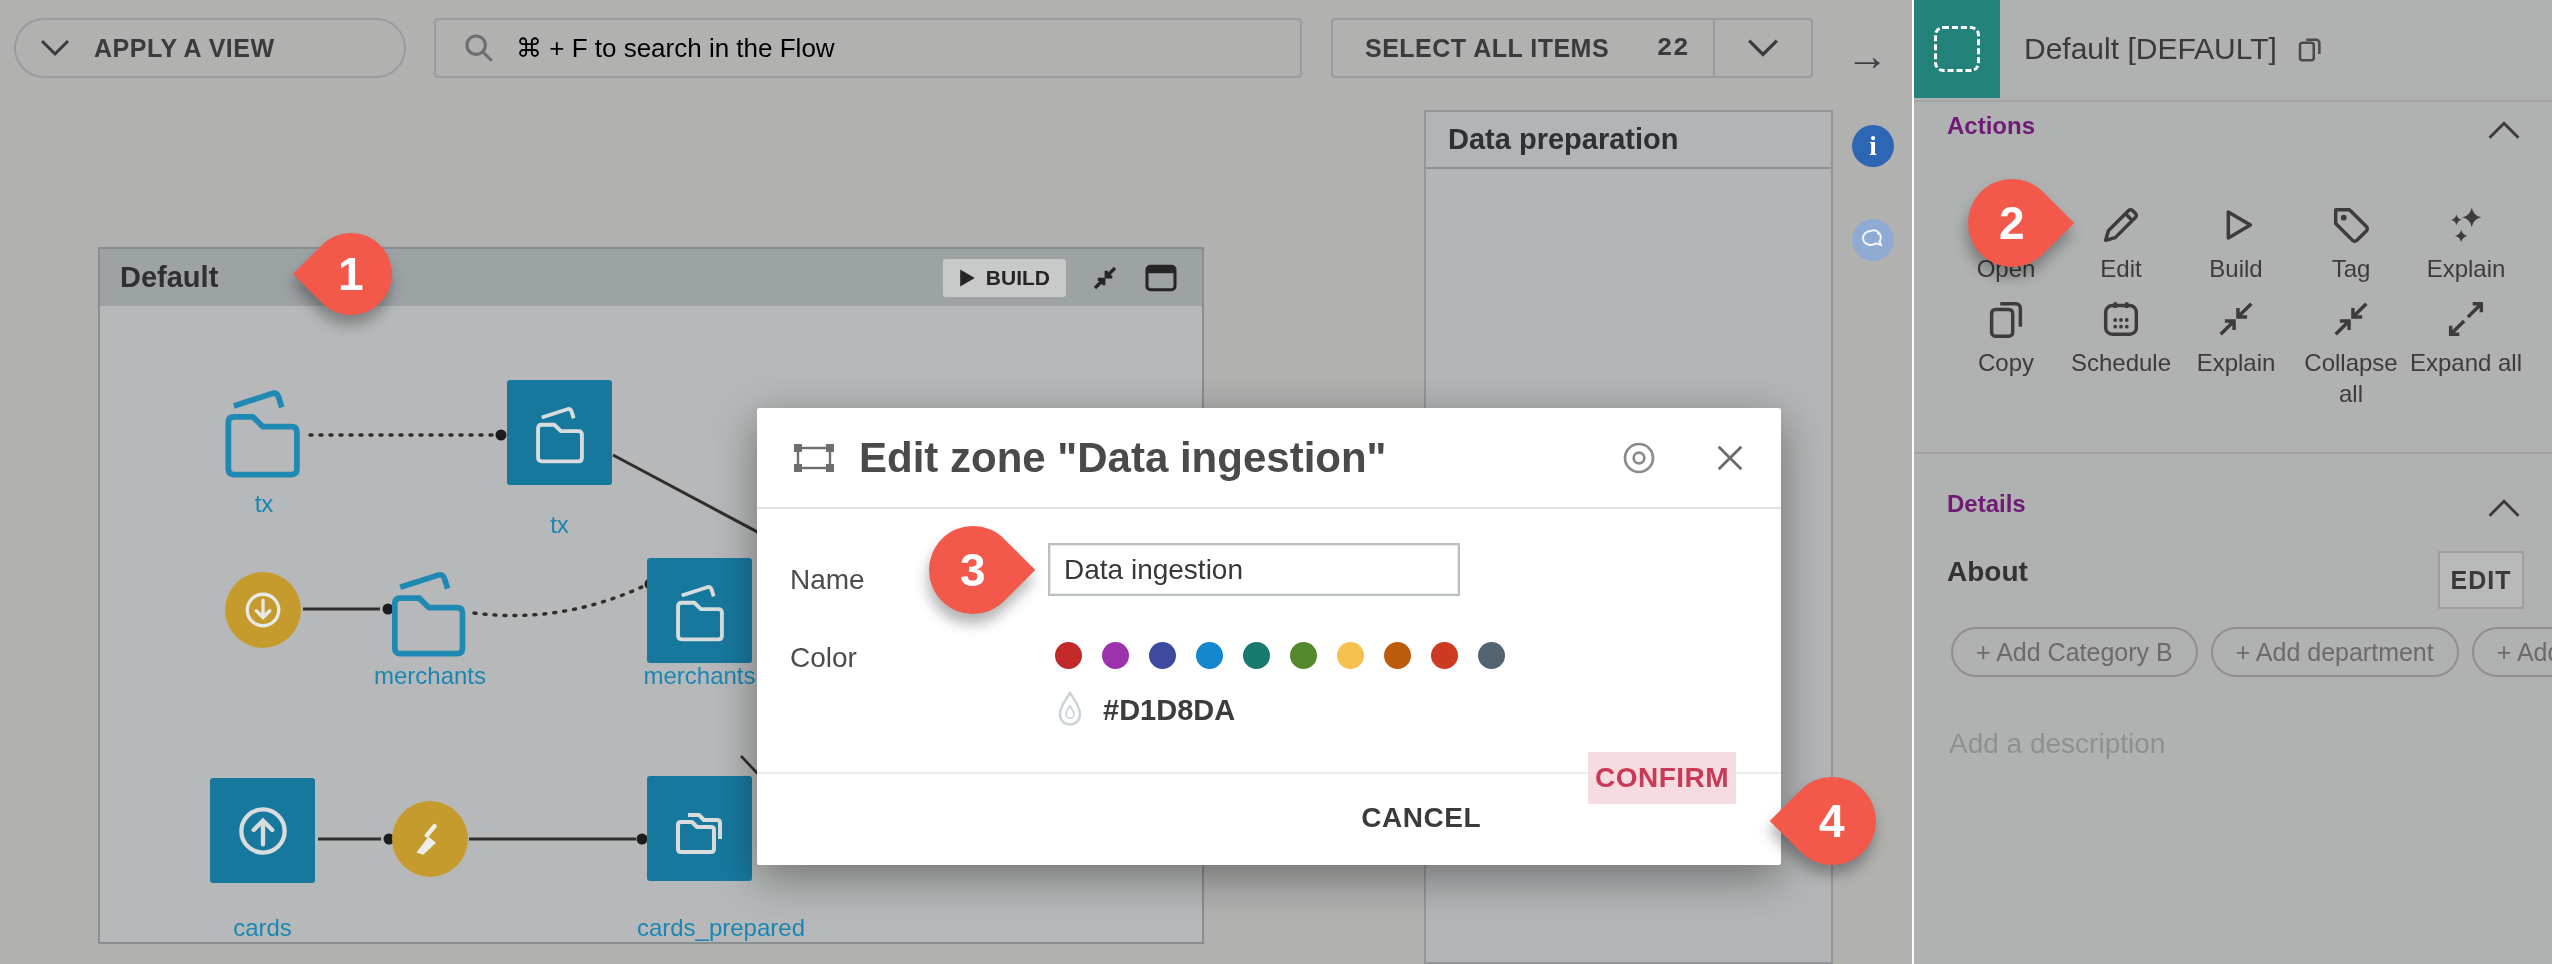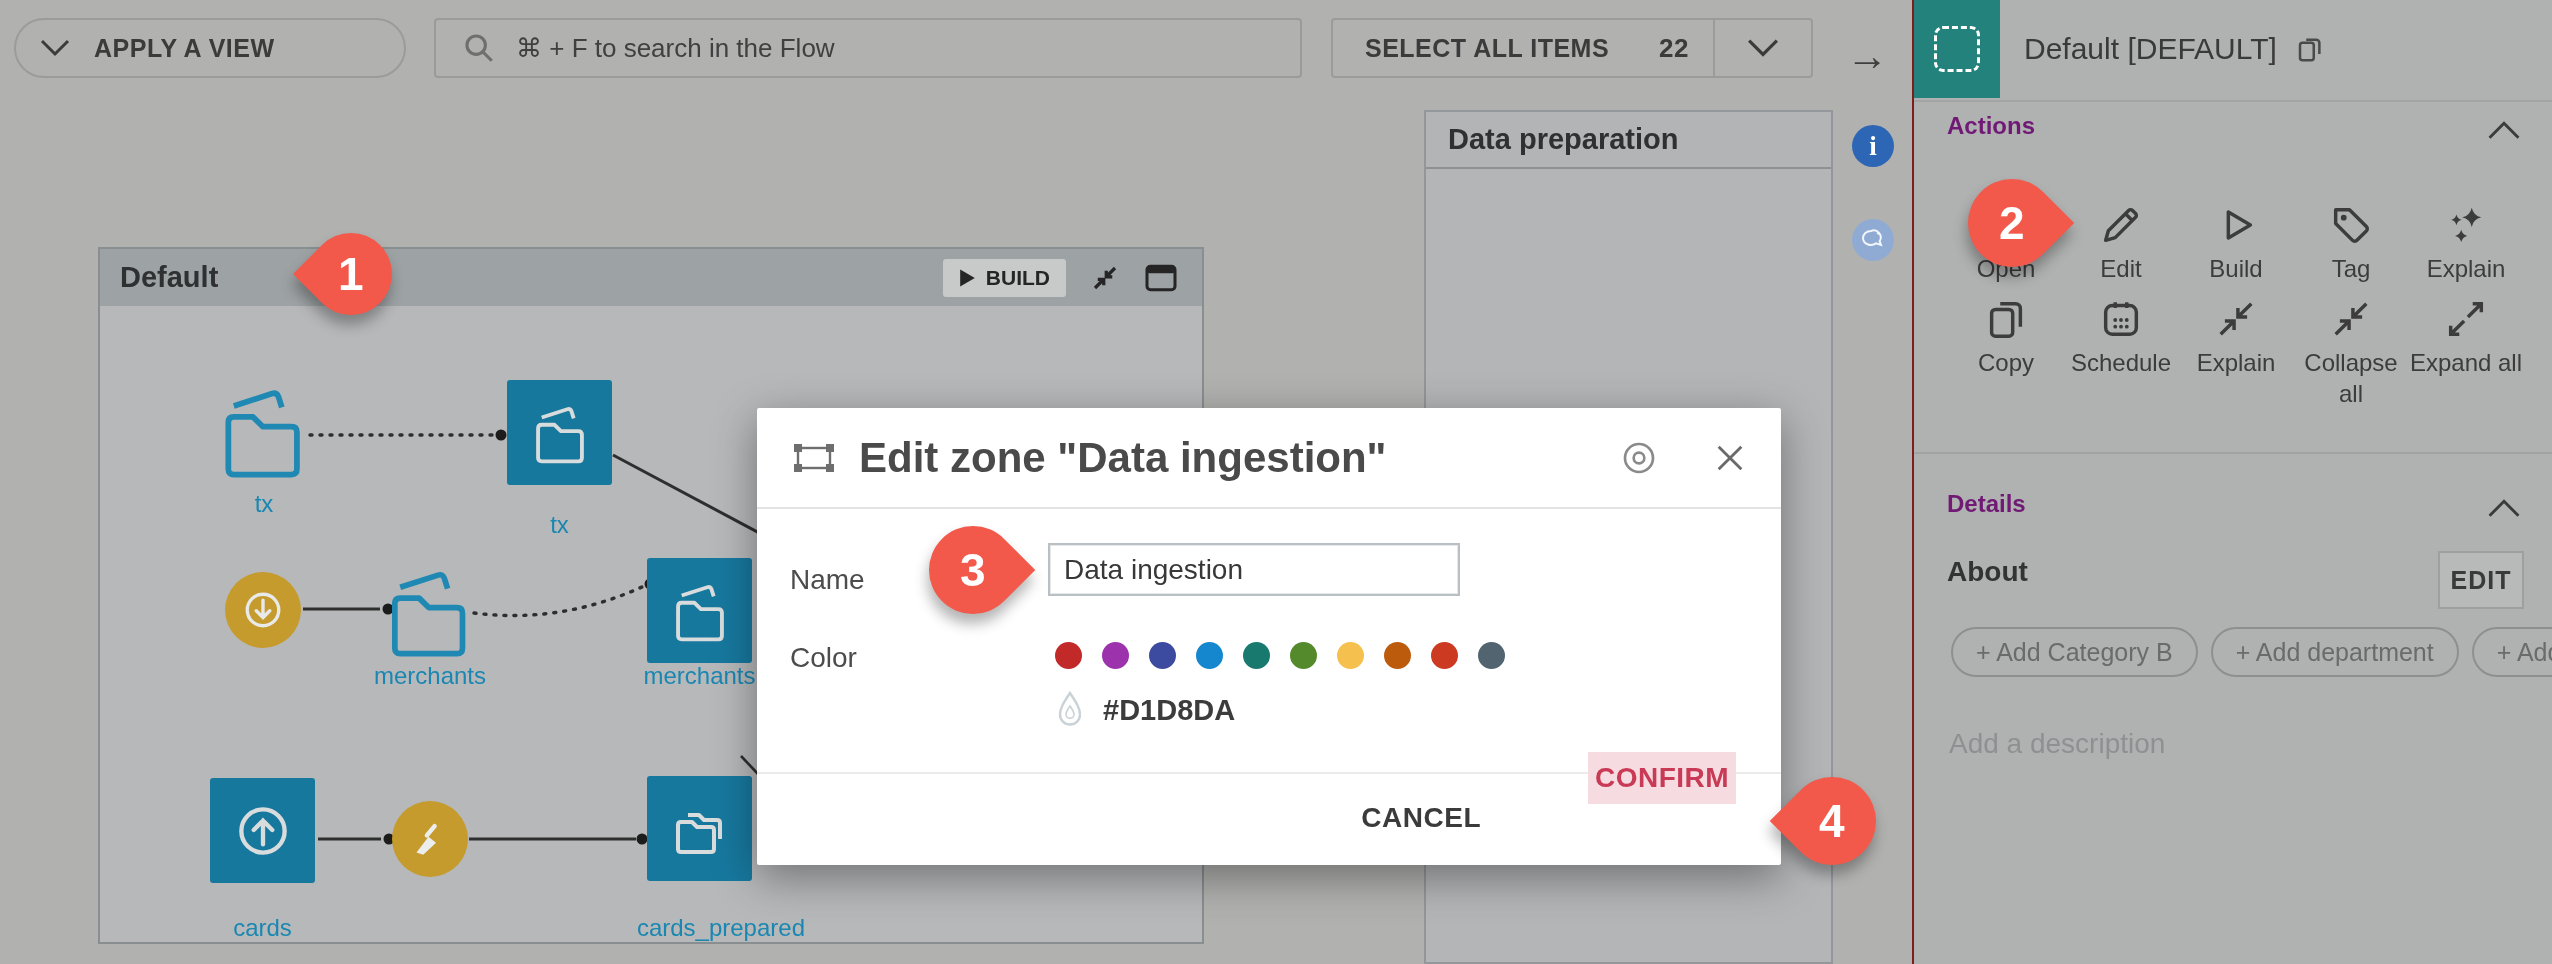--- a/index.html
+++ b/index.html
@@ -5,21 +5,21 @@
   html,body{margin:0;padding:0;background:#8a8a8a;}
   #app{position:relative;width:2552px;height:964px;overflow:hidden;
        font-family:"Liberation Sans","DejaVu Sans",sans-serif;background:#b1b1b0;}
   .abs{position:absolute;}
   svg{display:block;}
 
   
   .tool-box{position:absolute;top:18px;height:60px;border:2px solid #9b9b9b;border-radius:4px;
             display:flex;align-items:center;box-sizing:border-box;color:#3b3b3b;}
   .tool-label{font-weight:bold;font-size:25px;letter-spacing:.5px;}
-  .ph{color:#404040;font-size:26px;text-align:right;}
+  .ph{color:#000000;font-size:26px;text-align:right;}
 
   
   .zone{position:absolute;box-sizing:border-box;}
   #zone-default{left:98px;top:247px;width:1106px;height:697px;background:#b6b8b9;border:2px solid #898e90;}
   #zone-default-header{position:absolute;left:0;top:0;right:0;height:57px;background:#9da2a4;
        display:flex;align-items:center;padding:0 20px;box-sizing:border-box;}
   #zone-dataprep{left:1424px;top:110px;width:409px;height:854px;background:#b3b5b6;border:2px solid #94979a;}
   #zone-dataprep-header{position:absolute;left:0;top:0;right:0;height:57px;border-bottom:2px solid #8e9193;
        display:flex;align-items:center;padding:0 22px;box-sizing:border-box;background:#b2b4b5;}
   .zone-title{font-size:29px;font-weight:600;color:#2e3032;}
@@ -54,21 +54,21 @@
           display:flex;align-items:center;justify-content:center;box-shadow:6px 8px 14px rgba(0,0,0,.3);}
   .marker.tip-left {border-radius:50% 50% 50% 0;transform:rotate(45deg);}
   .marker.tip-right{border-radius:50% 0 50% 50%;transform:rotate(45deg);}
   .marker span{transform:rotate(-45deg);color:#fff;font-size:46px;font-weight:bold;}
 
   
   .strip-ic{position:absolute;left:1852px;width:42px;height:42px;border-radius:50%;
             display:flex;align-items:center;justify-content:center;z-index:20;}
 
   
-  #panel{left:1912px;top:0;width:640px;height:964px;background:#b0b1b1;border-left:2px solid #7f1d1d;
+  #panel{left:1912px;top:0;width:640px;height:964px;background:#b0b1b1;border-left:2px solid #ffffff;
          box-sizing:border-box;overflow:hidden;}
   #panel-header{position:absolute;left:0;top:0;right:0;height:100px;border-bottom:2px solid #a4a4a4;}
   #panel-zone-ic{position:absolute;left:0;top:0;width:86px;height:98px;background:#23837c;
          display:flex;align-items:center;justify-content:center;}
   #panel-title-row{position:absolute;left:110px;top:0;height:98px;display:flex;align-items:center;gap:18px;}
   #panel-title{font-size:30px;color:#3a3a3a;}
   .sec-head{font-size:24px;font-weight:700;color:#701a75;}
   .action{position:absolute;width:120px;text-align:center;color:#3c3c3c;}
   .action .ic{margin:0 auto;}
   .action .lb{margin-top:5px;font-size:24px;line-height:31px;}
@@ -97,21 +97,21 @@
   <div class="tool-box" style="left:434px;width:868px;padding:0 26px;gap:20px;">
     <svg width="34" height="34" viewBox="0 0 24 24">
       <circle cx="10" cy="10" r="6.5" fill="none" stroke="#6f6f6f" stroke-width="2.2"></circle>
       <line x1="15" y1="15" x2="21" y2="21" stroke="#6f6f6f" stroke-width="2.2"></line>
       </svg>
     <span class="ph">⌘ + F to search in the Flow</span>
   </div>
 
   <div class="tool-box" style="left:1331px;width:482px;">
     <span class="tool-label" style="margin-left:32px;">SELECT ALL ITEMS</span>
-    <span class="tool-label" style="margin-left:auto;margin-right:24px;font-size:26px;">22</span>
+    <span class="tool-label" style="margin-left:auto;margin-right:24px;font-size:26px;font-family:Liberation Mono, monospace;">22</span>
     <span style="width:2px;height:56px;background:#9b9b9b;"></span>
     <span style="flex:0 0 96px;display:flex;justify-content:center;">
       <svg width="32" height="20" viewBox="0 0 30 18">
         <polyline points="2,2 15,15 28,2" fill="none" stroke="#3b3b3b" stroke-width="3"></polyline>
         </svg>
     </span>
   </div>
 
   <div class="zone" id="zone-dataprep">
     <div id="zone-dataprep-header">

